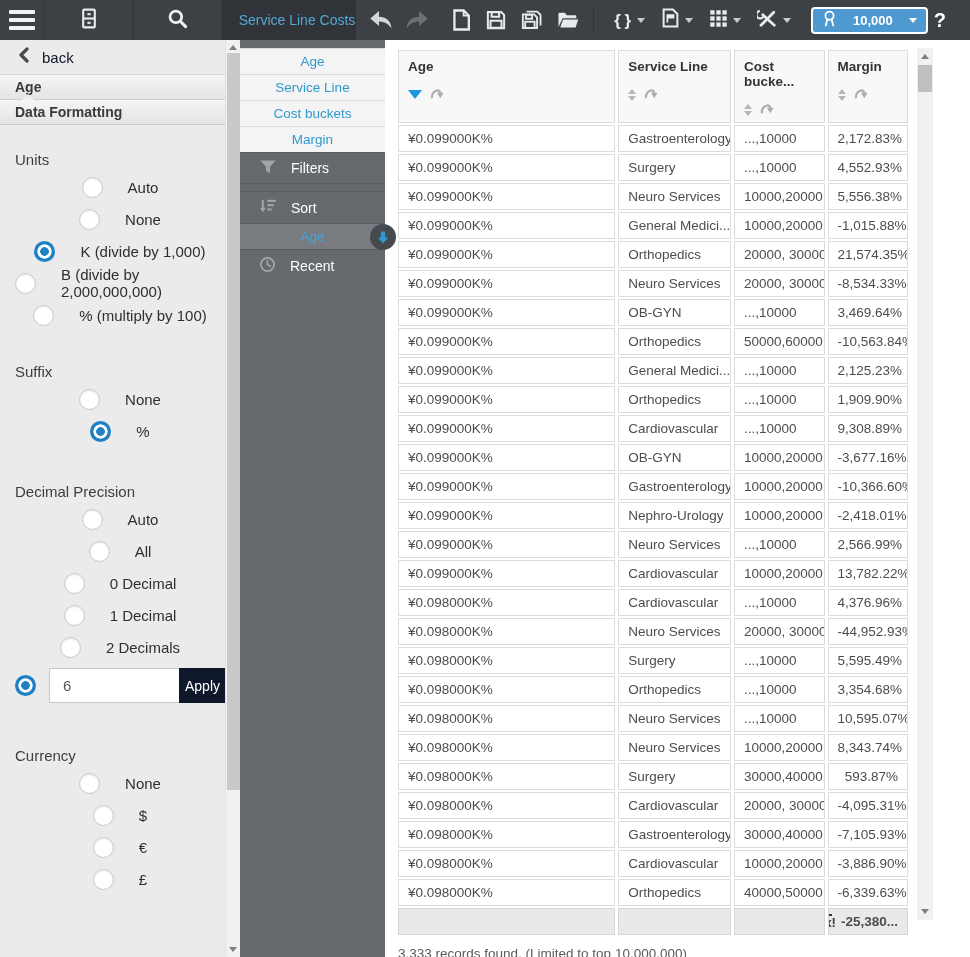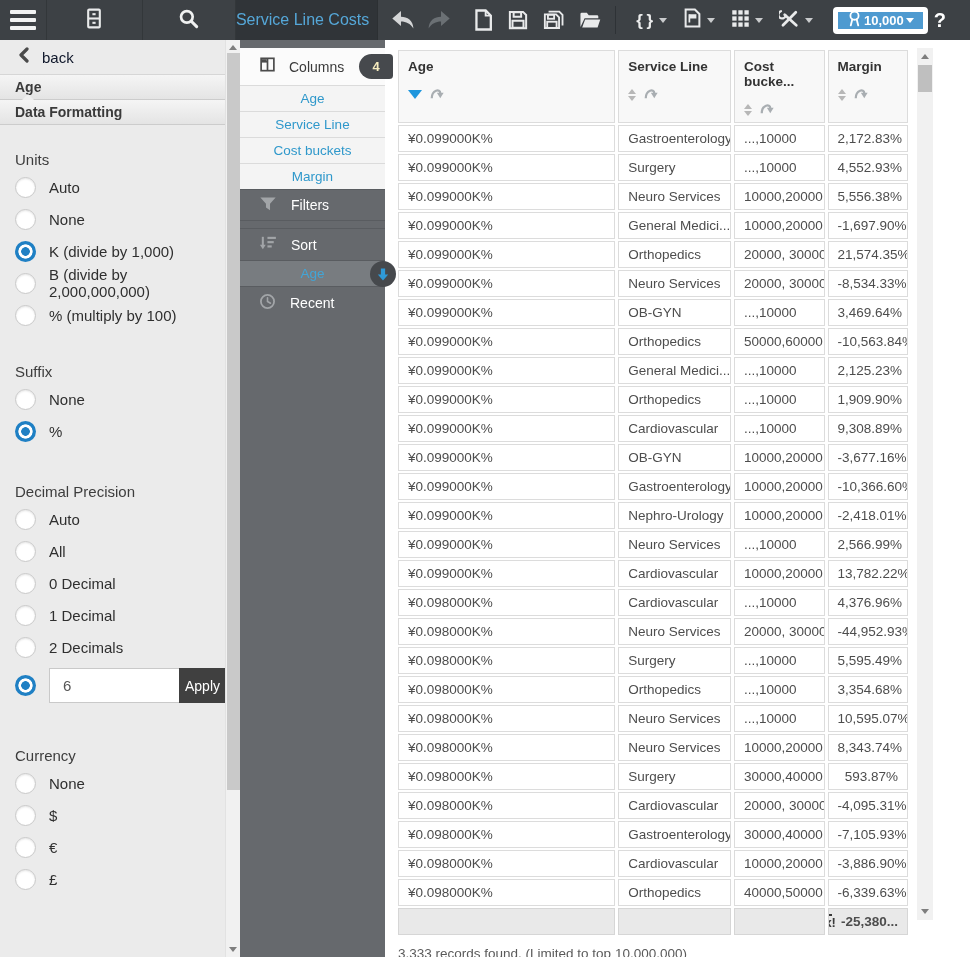--- a/index.html
+++ b/index.html
@@ -14,35 +14,35 @@
   
   .toolbar {
     height:40px; flex:0 0 40px; background:#3d4145;
     display:flex; align-items:stretch; position:relative; z-index:10;
   }
   .tb-seg { border-right:1px solid #33373a; display:flex; align-items:center; justify-content:center; cursor:pointer; }
   .seg-hamb { width:48px; }
   .seg-book { width:97px; }
   .seg-search { width:95px; }
   .tb-title {
-    width:145px; background:#303438; display:flex; align-items:center; justify-content:flex-start;
-    color:#55a7d8; font-size:16px; cursor:pointer; border-right:1px solid #2c3033;
+    width:145px; background:#303438; display:flex; align-items:center; justify-content:flex-end;
+    color:#55a7d8; font-size:14px; cursor:pointer; border-right:1px solid #2c3033;
   }
   .hamb { display:flex; flex-direction:column; gap:4px; }
   .hamb i { display:block; width:26px; height:4px; background:#f2f3f3; border-radius:1px; }
   .tb-actions { flex:1; display:flex; align-items:center; }
   .tb-icon { background:none; border:none; padding:0; margin:0; display:flex; align-items:center; cursor:pointer; color:#e3e4e5; }
   .tb-icon svg { display:block; }
   .tb-divider { width:1px; height:28px; background:#2e3236; margin:0 12px 0 14px; }
   .dd { display:flex; align-items:center; gap:5px; margin:0 8px; cursor:pointer; }
   .caret { width:0; height:0; border-left:4px solid transparent; border-right:4px solid transparent; border-top:5px solid #c9cbcd; }
   .braces { color:#eceded; font-size:17px; font-weight:bold; letter-spacing:1px; line-height:1; }
   .limit-btn {
-    margin-left:12px; height:27px; padding:0 9px; display:flex; align-items:center; gap:2px;
-    background:#4e9ad0; border:5px solid #ffffff; border-radius:4px; color:#fff;
+    margin-left:12px; height:27px; padding:0 9px; display:flex; align-items:center; gap:16px;
+    background:#4e9ad0; border:2px solid #ffffff; border-radius:4px; color:#fff;
     font-size:13px; font-weight:bold; cursor:pointer;
   }
   .limit-btn .caret { border-top-color:#fff; }
   .help-btn { margin-left:auto; margin-right:18px; color:#fff; font-size:20px; font-weight:bold; background:none; border:none; cursor:pointer; }
 
   
   .layout { flex:1; display:flex; height:917px; }
 
   
   .sidebar { width:240px; flex:0 0 240px; background:#ebebeb; position:relative; }
@@ -52,41 +52,41 @@
   .sec-header {
     height:25px; line-height:24px; padding-left:15px; font-weight:bold; font-size:14px; color:#3a3a3a;
     background:linear-gradient(#f5f5f5,#e4e4e4); border-bottom:1px solid #cccccc; cursor:pointer; position:relative;
   }
   .sec-header.formatting::before {
     content:""; position:absolute; top:-6px; left:22px;
     border-left:6px solid transparent; border-right:6px solid transparent; border-bottom:6px solid #efefef;
   }
   .side-content { padding:26px 0 0 15px; }
   .group-label { font-size:15px; color:#3d3d3d; margin-bottom:8px; }
-  .radio-row { display:flex; align-items:center; gap:13px; height:22px; margin-bottom:10px; cursor:pointer; }
+  .radio-row { display:flex; align-items:center; gap:25px; height:22px; margin-bottom:10px; cursor:pointer;justify-content:center; }
   .radio {
     width:21px; height:21px; border-radius:50%; flex:0 0 21px;
     background:#fff; border:1px solid #c9c9c9; box-shadow:inset 0 1px 2px rgba(0,0,0,.10);
   }
   .radio.sel {
     border:none; box-shadow:none;
     background:radial-gradient(circle, #1f80c4 0 4px, #ffffff 4.6px 6.8px, #1f80c4 7.4px 100%);
   }
   .radio-label { font-size:15px; color:#2f2f2f; }
   .grp-suffix { margin-top:37px; }
   .grp-decimal { margin-top:41px; }
   .grp-currency { margin-top:44px; }
   .custom-row { display:flex; align-items:center; margin-top:3px; }
   .custom-row .radio { margin-right:13px; }
   .precision-input {
     width:130px; height:35px; border:1px solid #c9c9c9; border-right:none;
     padding:0 13px; font-size:15px; color:#555; font-family:"Liberation Sans",sans-serif; outline:none;
   }
   .apply-btn {
-    height:35px; width:56px; background:#404040; border:none; color:#fff;
+    height:35px; width:56px; background:#0f172a; border:none; color:#fff;
     font-size:14px; cursor:pointer; font-family:"Liberation Sans",sans-serif;
   }
   
   .sb-scroll { position:absolute; top:0; right:0; width:15px; height:100%; background:#f1f1f1; border-left:1px solid #e2e2e2; }
   .sb-thumb { position:absolute; top:13px; left:1px; width:13px; height:737px; background:#c9c9c9; cursor:pointer; }
   .arr-up { width:0; height:0; border-left:4px solid transparent; border-right:4px solid transparent; border-bottom:5px solid #7e7e7e; position:absolute; left:3px; top:5px; cursor:pointer; }
   .arr-down { width:0; height:0; border-left:4px solid transparent; border-right:4px solid transparent; border-top:5px solid #7e7e7e; position:absolute; left:3px; bottom:5px; cursor:pointer; }
 
   
   .midpanel { width:145px; flex:0 0 145px; background:#66696d; padding-top:8px; position:relative; z-index:5; }
@@ -387,34 +387,20 @@
         </div>
       </div>
       <div class="sb-scroll">
         <span class="arr-up"></span>
         <div class="sb-thumb"></div>
         <span class="arr-down"></span>
       </div>
     </div>
 
     <div class="midpanel">
-      <div class="mp-header">
-        <span>
-          <svg width="17" height="17" viewBox="0 0 16 16">
-              <g fill="none" stroke="#4c4c4c" stroke-width="1.6">
-                <rect x="2" y="2.2" width="12" height="11.6"></rect>
-                <line x1="8" y1="2.2" x2="8" y2="13.8"></line>
-                <line x1="2" y1="5.4" x2="8" y2="5.4"></line>
-              </g>
-              <rect x="2.8" y="3" width="4.4" height="1.8" fill="#4c4c4c"></rect>
-            </svg>
-        </span>
-        <span class="mp-header-label">Columns</span>
-        <span class="mp-badge">4</span>
-      </div>
       <div>
           <div class="mp-item">Age</div>
           <div class="mp-item">Service Line</div>
           <div class="mp-item">Cost buckets</div>
           <div class="mp-item">Margin</div>
         </div>
 
       <div class="mp-row filters">
         <span>
           <svg width="18" height="16" viewBox="0 0 16 14">
@@ -535,21 +521,21 @@
             <tr>
               <td>¥0.099000K%</td>
               <td>Neuro Services</td>
               <td>10000,20000</td>
               <td class="num">5,556.38%</td>
             </tr>
             <tr>
               <td>¥0.099000K%</td>
               <td>General Medici...</td>
               <td>10000,20000</td>
-              <td class="num">-1,697.90%</td>
+              <td class="num">-1,015.88%</td>
             </tr>
             <tr>
               <td>¥0.099000K%</td>
               <td>Orthopedics</td>
               <td>20000, 30000</td>
               <td class="num">21,574.35%</td>
             </tr>
             <tr>
               <td>¥0.099000K%</td>
               <td>Neuro Services</td>

